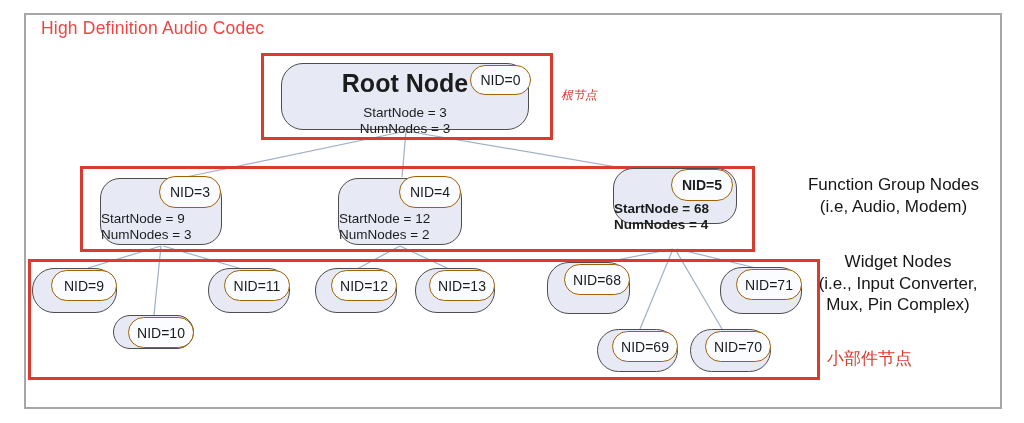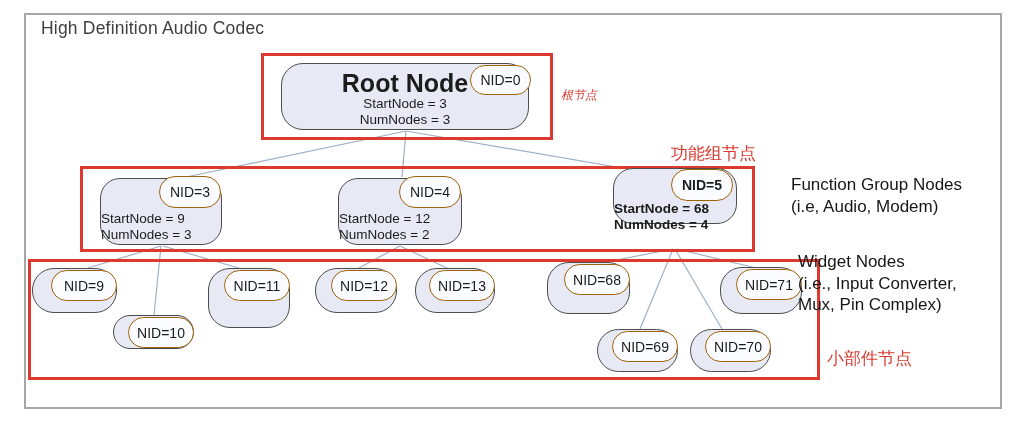--- a/index.html
+++ b/index.html
@@ -5,42 +5,42 @@
   html,body{margin:0;padding:0;background:#fff;}
   .canvas{
     position:relative;width:1024px;height:423px;background:#ffffff;overflow:hidden;
     font-family:"Liberation Sans","DejaVu Sans",sans-serif;color:#1c1c1c;
   }
   .frame{
     position:absolute;left:24px;top:13px;width:974px;height:392px;
     border:2px solid #a6a6a6;background:transparent;
   }
   .title{
-    position:absolute;left:41px;top:18px;font-size:17.5px;letter-spacing:.2px;color:#404040;
+    position:absolute;left:41px;top:18px;font-size:17.5px;letter-spacing:.2px;color:#ef4444;
   }
   svg.connectors{position:absolute;left:0;top:0;width:1024px;height:423px;z-index:1;}
   .redbox{position:absolute;border:3px solid #dc3a2e;z-index:2;background:transparent;}
   .node{
     position:absolute;background:#e7eaf5;border:1px solid #4d4d4d;z-index:3;box-sizing:border-box;
   }
   .rootnode{border-radius:22px;text-align:center;}
   .rootnode .rtitle{font-size:25px;font-weight:bold;margin-top:8px;line-height:22px;}
   .fgnode{border-radius:20px;text-align:left;}
   .smalllines{font-size:13.5px;line-height:15.5px;}
-  .rootnode .smalllines{margin-top:2px;}
+  .rootnode .smalllines{margin-top:11px;}
   .fgnode .smalllines{margin-top:32px;}
   .badge{
     position:absolute;background:#fbfcff;border:1px solid #a16207;border-radius:16px;
     display:flex;align-items:center;justify-content:center;font-size:14px;box-sizing:border-box;
     z-index:4;
   }
   .wnode{border-radius:22px;}
   .wnode .badge{right:-1px;top:1px;width:66px;height:31px;}
   .cn-label{position:absolute;color:#d8392e;font-size:17px;z-index:4;white-space:nowrap;}
-  .en-label{position:absolute;font-size:17px;line-height:21.5px;text-align:left;z-index:4;color:#161616;}
+  .en-label{position:absolute;font-size:17px;line-height:21.5px;text-align:center;z-index:4;color:#161616;}
 </style>
 </head>
 <body>
 
 <div class="canvas">
 
   <div class="frame"></div>
 
   <div class="title">High Definition Audio Codec</div>
 
@@ -97,21 +97,21 @@
       <div>NumNodes = 4</div>
     </div>
   </div>
 
   <div class="node wnode" style="left:32px;top:268px;width:85px;height:45px;">
     <span class="badge">NID=9</span>
   </div>
   <div class="node wnode" style="left:113px;top:315px;width:81px;height:34px;">
     <span class="badge">NID=10</span>
   </div>
-  <div class="node wnode" style="left:208px;top:268px;width:82px;height:60px;">
+  <div class="node wnode" style="left:208px;top:268px;width:82px;height:45px;">
     <span class="badge">NID=11</span>
   </div>
   <div class="node wnode" style="left:315px;top:268px;width:82px;height:45px;">
     <span class="badge">NID=12</span>
   </div>
   <div class="node wnode" style="left:415px;top:268px;width:80px;height:45px;">
     <span class="badge">NID=13</span>
   </div>
   <div class="node wnode" style="left:547px;top:262px;width:83px;height:52px;">
     <span class="badge">NID=68</span>
@@ -120,21 +120,20 @@
     <span class="badge">NID=69</span>
   </div>
   <div class="node wnode" style="left:690px;top:329px;width:81px;height:43px;">
     <span class="badge">NID=70</span>
   </div>
   <div class="node wnode" style="left:720px;top:267px;width:82px;height:47px;">
     <span class="badge">NID=71</span>
   </div>
 
   <div class="cn-label" style="left:561px;top:87px;font-size:12px;font-style:italic;">根节点</div>
-  <div class="cn-label" style="left:671px;top:142px;">功能组节点</div>
   <div class="cn-label" style="left:827px;top:347px;">小部件节点</div>
 
   <div class="en-label" style="left:791px;top:174px;width:205px;">
     <div>Function Group Nodes</div>
     <div>(i.e, Audio, Modem)</div>
   </div>
   <div class="en-label" style="left:798px;top:251px;width:200px;">
     <div>Widget Nodes</div>
     <div>(i.e., Input Converter,</div>
     <div>Mux, Pin Complex)</div>

